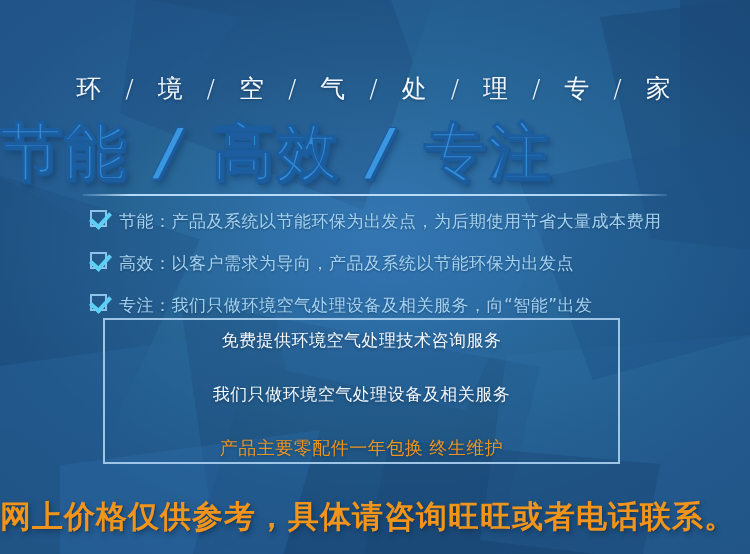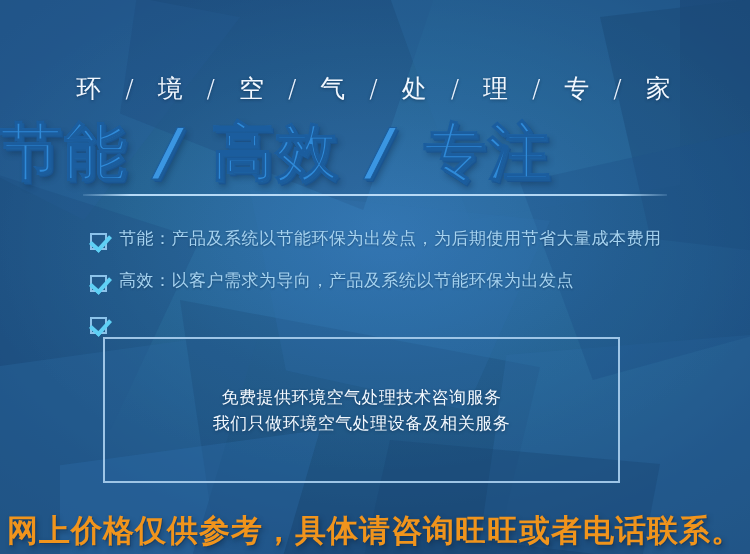--- a/index.html
+++ b/index.html
@@ -119,21 +119,21 @@
 
   
   .bullets {
     position: absolute;
     top: 210px;
     left: 90px;
     width: 600px;
   }
   .bullet {
     display: flex;
-    align-items: flex-end;
+    align-items: flex-start;
     height: 40px;
     margin-bottom: 2px;
   }
   .check-box {
     flex: 0 0 auto;
     width: 17px;
     height: 17px;
     border: 2px solid #8cc3ea;
     position: relative;
     margin-right: 12px;
@@ -155,29 +155,30 @@
     font-size: 17px;
     letter-spacing: .5px;
     white-space: nowrap;
     text-shadow: 0 1px 2px rgba(12,40,70,.45);
   }
 
   
   .feature-box {
     position: absolute;
     left: 103px;
-    top: 337px;
+    top: 318px;
     width: 517px;
     height: 146px;
     border: 2px solid #9ec5e6;
     box-sizing: border-box;
     display: flex;
     flex-direction: column;
     align-items: center;
-    justify-content: center;
+    justify-content: flex-end;
+    gap: 27px;
   }
   .fb-line {
     white-space: nowrap;
     text-align: center;
     line-height: 1.55;
   }
   .fb-white {
     color: #f3f9ff;
     font-size: 17px;
     letter-spacing: .5px;
@@ -190,30 +191,29 @@
     font-weight: 500;
     text-shadow: 0 1px 3px rgba(10,36,64,.45);
   }
 
   
   .footer-note {
     position: absolute;
     left: 0;
     top: 496px;
     width: 750px;
-    text-align: center;
+    text-align: left;
     white-space: nowrap;
     color: #f0941c;
     font-size: 31px;
     font-weight: bold;
     letter-spacing: 1px;
     text-shadow:
       1px 1px 0 rgba(20,55,92,.55),
       2px 3px 5px rgba(12,38,66,.5);
-    margin-top: 14px;
   }
 </style>
 </head>
 <body>
 
 <div class="banner">
 
   <div class="facets">
     <div class="facet f1"></div>
     <div class="facet f2"></div>
@@ -267,25 +267,27 @@
         <span class="bullet-text">节能：产品及系统以节能环保为出发点，为后期使用节省大量成本费用</span>
       </div>
 
       <div class="bullet">
         <span class="check-box"></span>
         <span class="bullet-text">高效：以客户需求为导向，产品及系统以节能环保为出发点</span>
       </div>
 
       <div class="bullet">
         <span class="check-box"></span>
+        <span class="bullet-text">专注：我们只做环境空气处理设备及相关服务，向“智能”出发</span>
       </div>
 
     </div>
 
     <div class="feature-box">
       <div class="fb-line fb-white">免费提供环境空气处理技术咨询服务</div>
       <div class="fb-line fb-white">我们只做环境空气处理设备及相关服务</div>
+      <div class="fb-line fb-orange">产品主要零配件一年包换  终生维护</div>
     </div>
 
     <div class="footer-note">网上价格仅供参考，具体请咨询旺旺或者电话联系。</div>
 
   </div>
 </div>
 
 </body></html>

